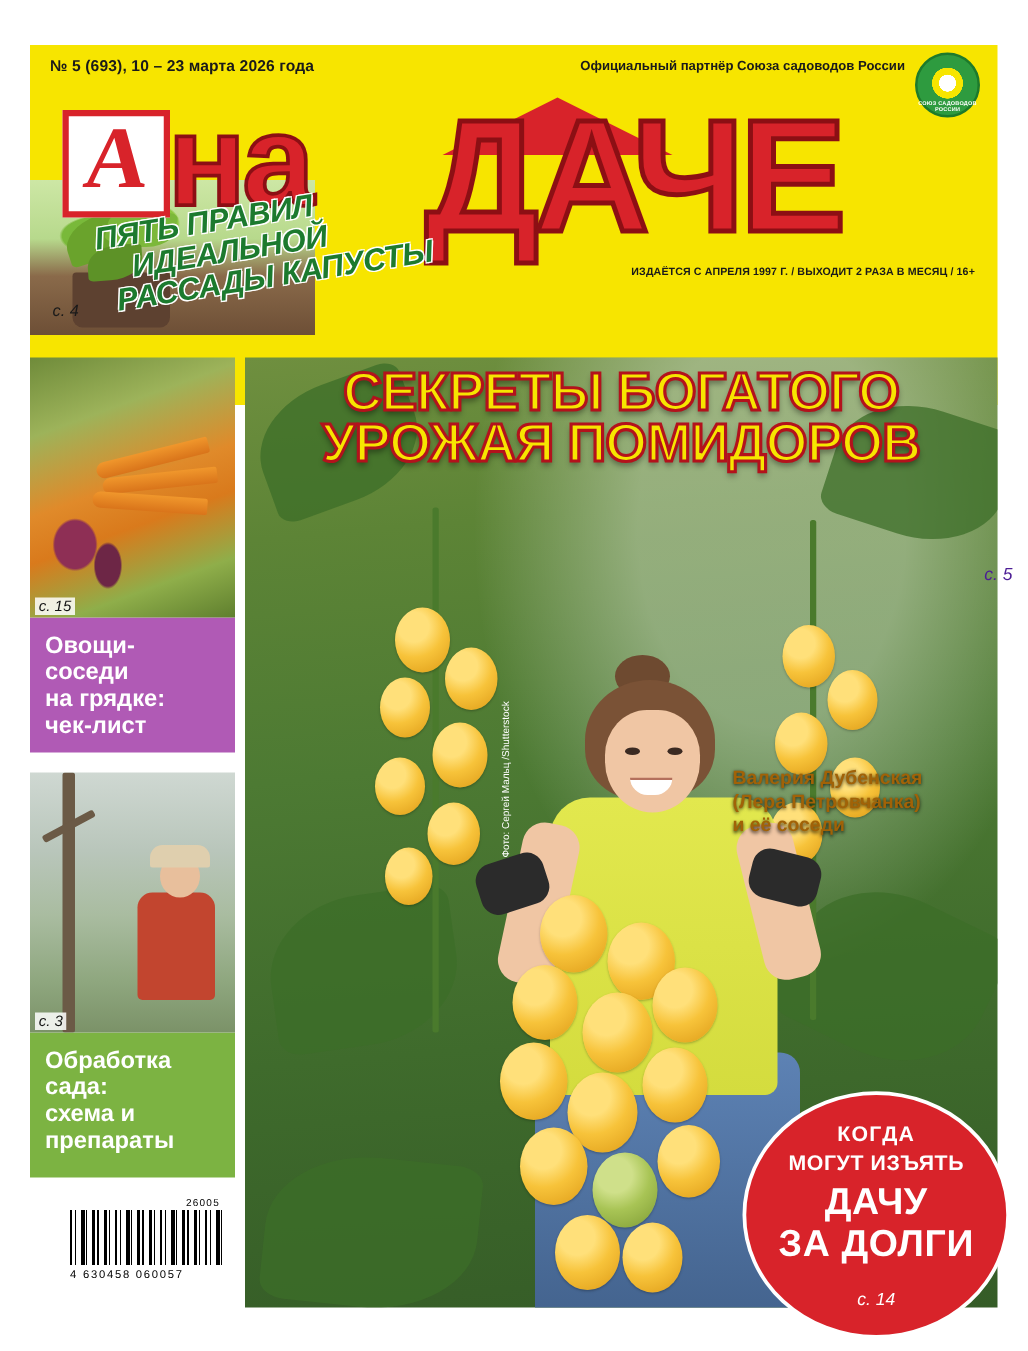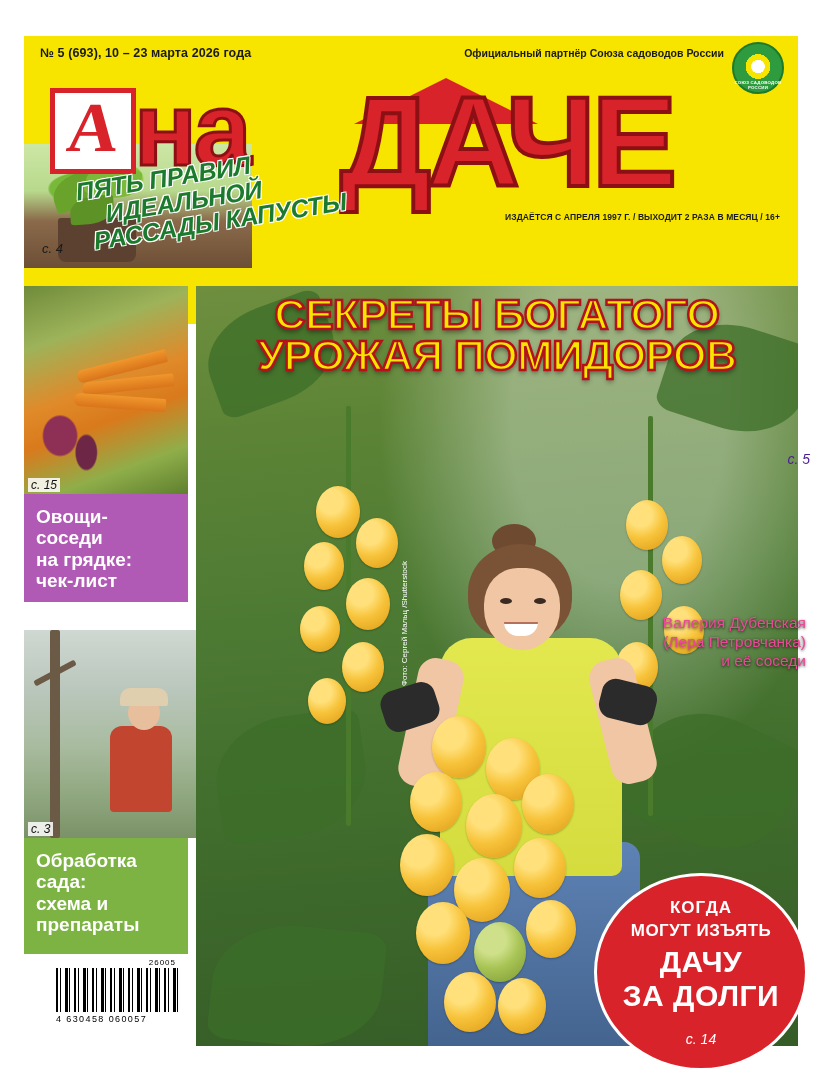--- a/index.html
+++ b/index.html
@@ -418,25 +418,24 @@
     transform: rotate(-90deg);
     transform-origin: left top;
     font-size: 8px;
     color: #ffffff;
     white-space: nowrap;
   }
   .caption-person {
     position: absolute;
     right: 16px; top: 614px;
     width: 220px;
-    text-align: right;
     font-size: 15.5px;
     line-height: 1.22;
-    color: #ec4899;
-    font-weight: normal;
+    color: #a16207;
+    font-weight: bold;
     text-shadow: 0 1px 3px rgba(0,0,0,0.8);
   }
 
   .red-circle {
     position: absolute;
     right: 14px; bottom: 10px;
     width: 208px; height: 192px;
     background: #d8232a;
     border-radius: 50%;
     border: 3px solid #ffffff;
@@ -504,21 +503,21 @@
       <div class="cap-page">с. 15</div>
     </div>
 
     <div class="teaser-box teaser-purple">
       <div>Овощи-</div>
       <div>соседи</div>
       <div>на грядке:</div>
       <div>чек-лист</div>
     </div>
 
-    <div class="thumb thumb-tree" style="margin-top:28px;padding-left:33px;">
+    <div class="thumb thumb-tree" style="margin-top:16px;">
       <div class="tree-trunk" style="left:26px; top:0; width:10px; height:208px;"></div>
       <div class="tree-trunk" style="left:8px; top:40px; width:46px; height:6px; transform:rotate(-28deg);"></div>
       <div class="person-shirt"></div>
       <div class="person-head"></div>
       <div class="person-hat"></div>
       <div class="cap-page">с. 3</div>
     </div>
 
     <div class="teaser-box teaser-green">
       <div>Обработка</div>

